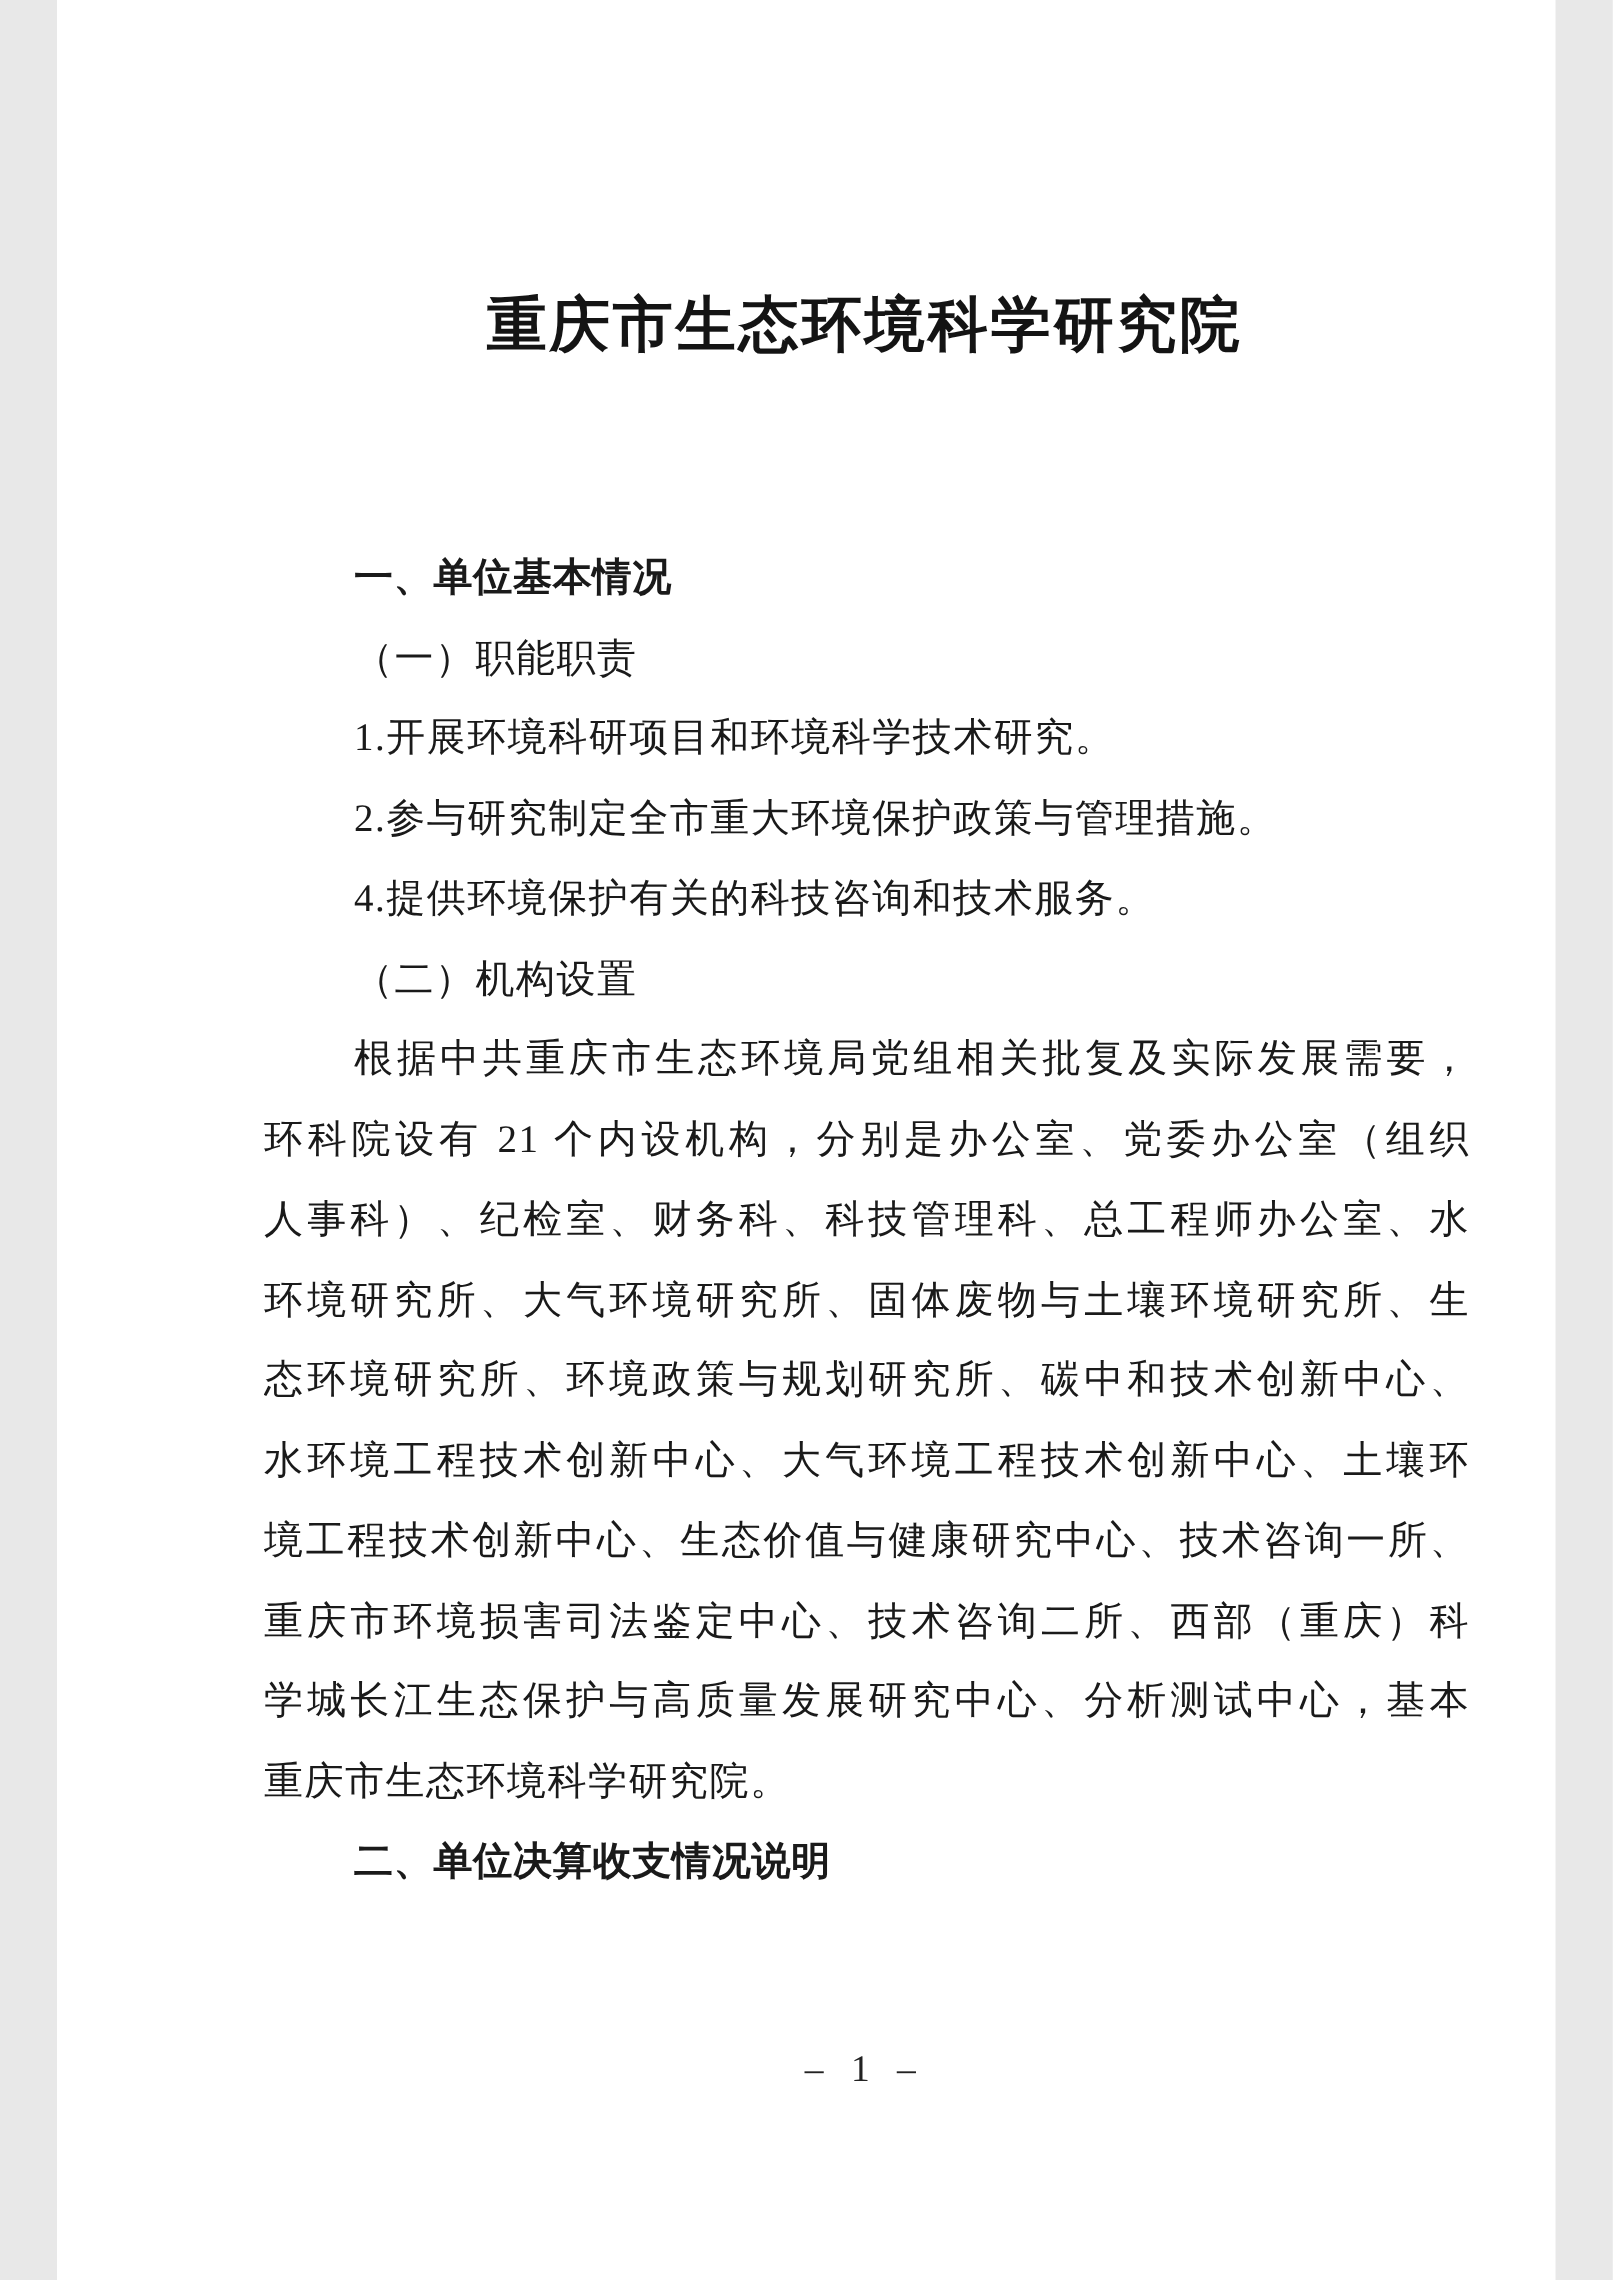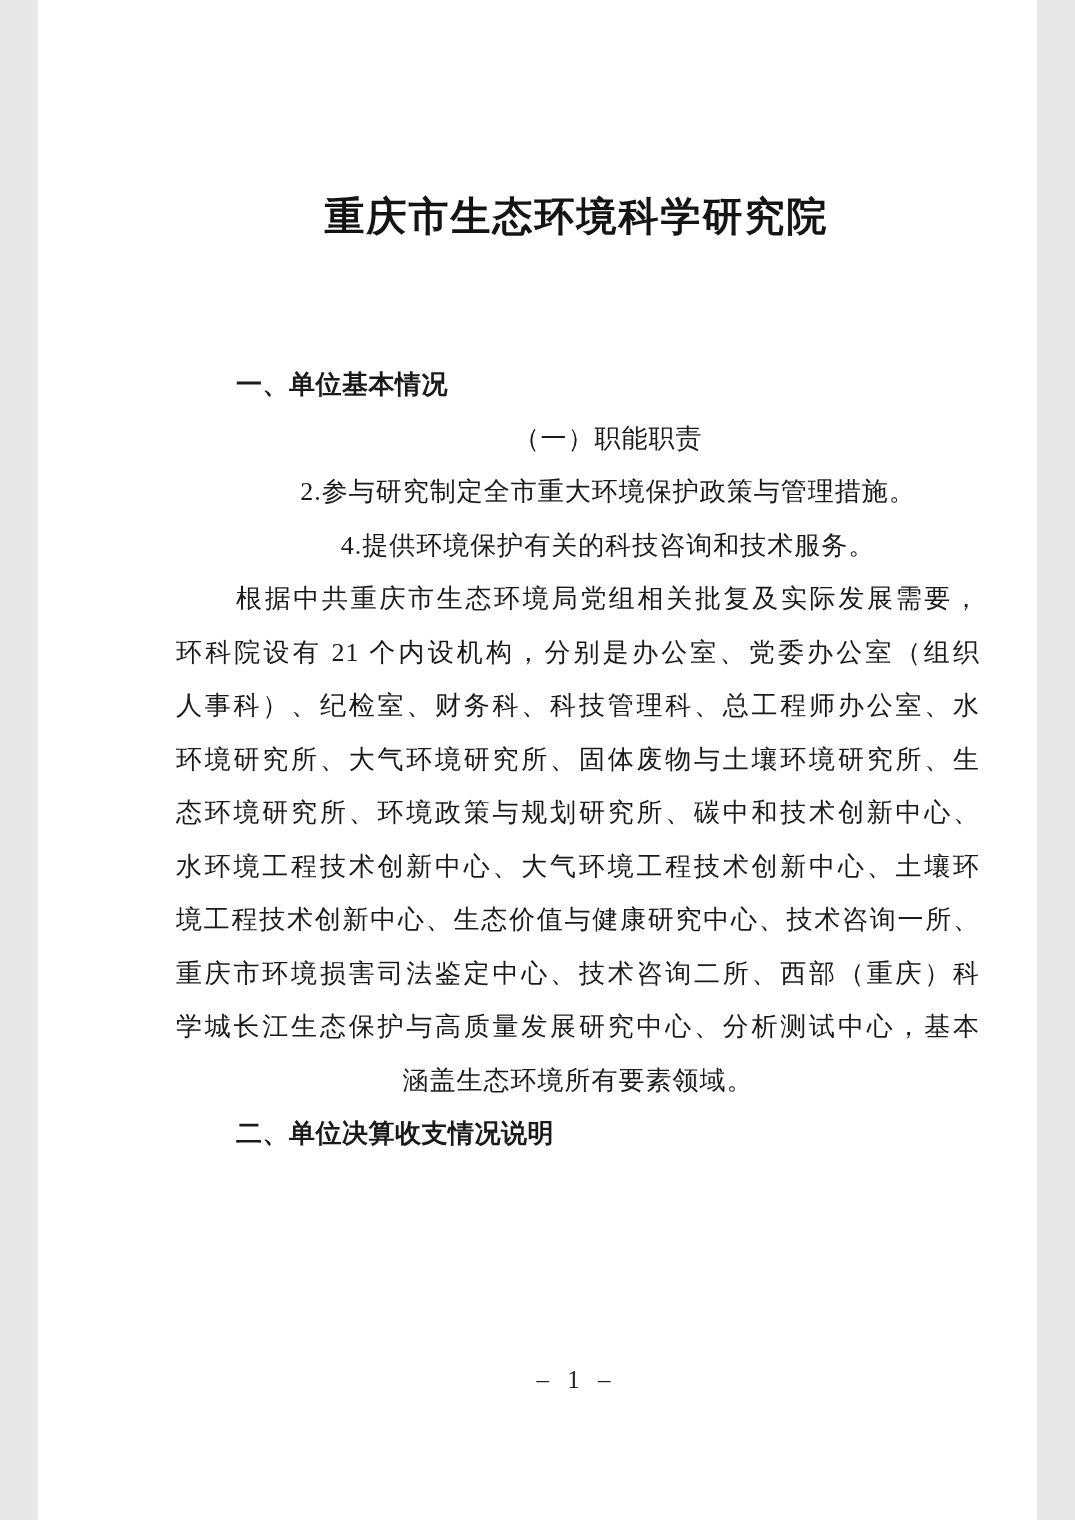--- a/index.html
+++ b/index.html
@@ -46,21 +46,20 @@
   .heading {
     font-family: "Liberation Sans", "DejaVu Sans", sans-serif;
     font-weight: 700;
     letter-spacing: 0.5px;
   }
   .indent {
     padding-left: 60px;
   }
   .kai {
     letter-spacing: 1px;
-    text-align: center;
   }
   .just {
     text-align: justify;
     text-align-last: justify;
     white-space: normal;
     overflow: hidden;
   }
   .footer {
     position: absolute;
     left: 137px;
@@ -82,46 +81,48 @@
   <div class="title-block">
     <div>重庆市生态环境科学研究院</div>
   </div>
 
   <div class="body-block">
 
     <div class="line heading indent">一、单位基本情况</div>
 
     <div class="line kai indent">（一）职能职责</div>
 
+    <div class="line kai indent">1.开展环境科研项目和环境科学技术研究。</div>
 
     <div class="line kai indent">2.参与研究制定全市重大环境保护政策与管理措施。</div>
 
 
     <div class="line kai indent">4.提供环境保护有关的科技咨询和技术服务。</div>
 
+    <div class="line kai indent">（二）机构设置</div>
 
     <div class="line kai indent just">根据中共重庆市生态环境局党组相关批复及实际发展需要，</div>
 
     <div class="line kai just">环科院设有 21 个内设机构，分别是办公室、党委办公室（组织</div>
 
     <div class="line kai just">人事科）、纪检室、财务科、科技管理科、总工程师办公室、水</div>
 
     <div class="line kai just">环境研究所、大气环境研究所、固体废物与土壤环境研究所、生</div>
 
     <div class="line kai just">态环境研究所、环境政策与规划研究所、碳中和技术创新中心、</div>
 
     <div class="line kai just">水环境工程技术创新中心、大气环境工程技术创新中心、土壤环</div>
 
     <div class="line kai just">境工程技术创新中心、生态价值与健康研究中心、技术咨询一所、</div>
 
     <div class="line kai just">重庆市环境损害司法鉴定中心、技术咨询二所、西部（重庆）科</div>
 
     <div class="line kai just">学城长江生态保护与高质量发展研究中心、分析测试中心，基本</div>
 
-    <div class="line kai">涵盖生态环境所有要素领域。</div>
+    <div class="line kai">重庆市生态环境科学研究院。</div>
 
     <div class="line heading indent">二、单位决算收支情况说明</div>
 
   </div>
 
   <div class="footer">
     <span>– 1 –</span>
   </div>
 
 </div>

